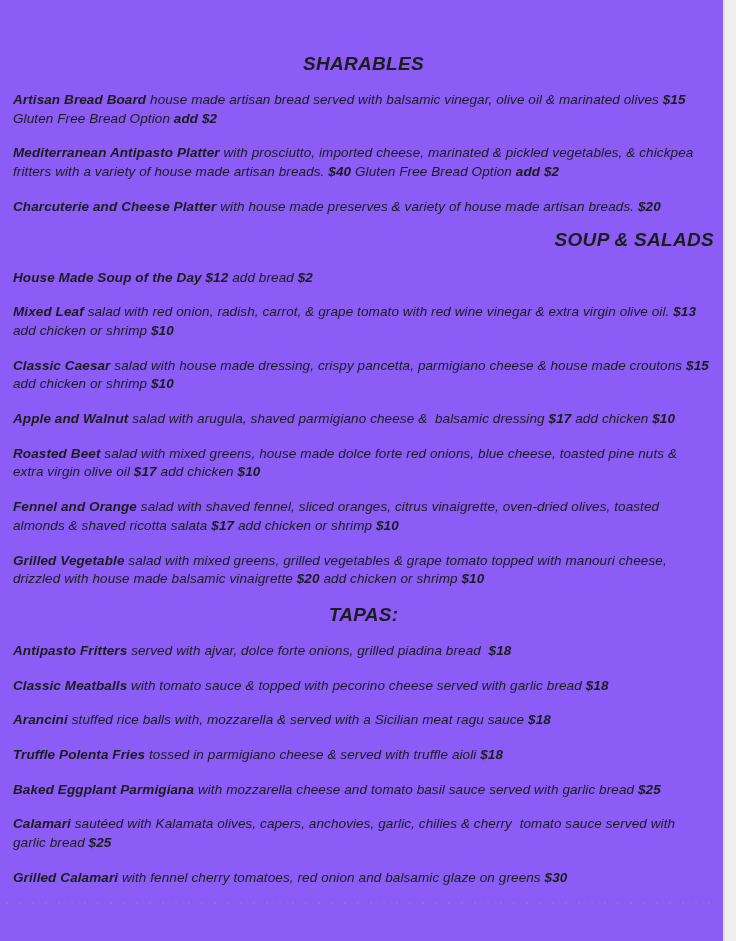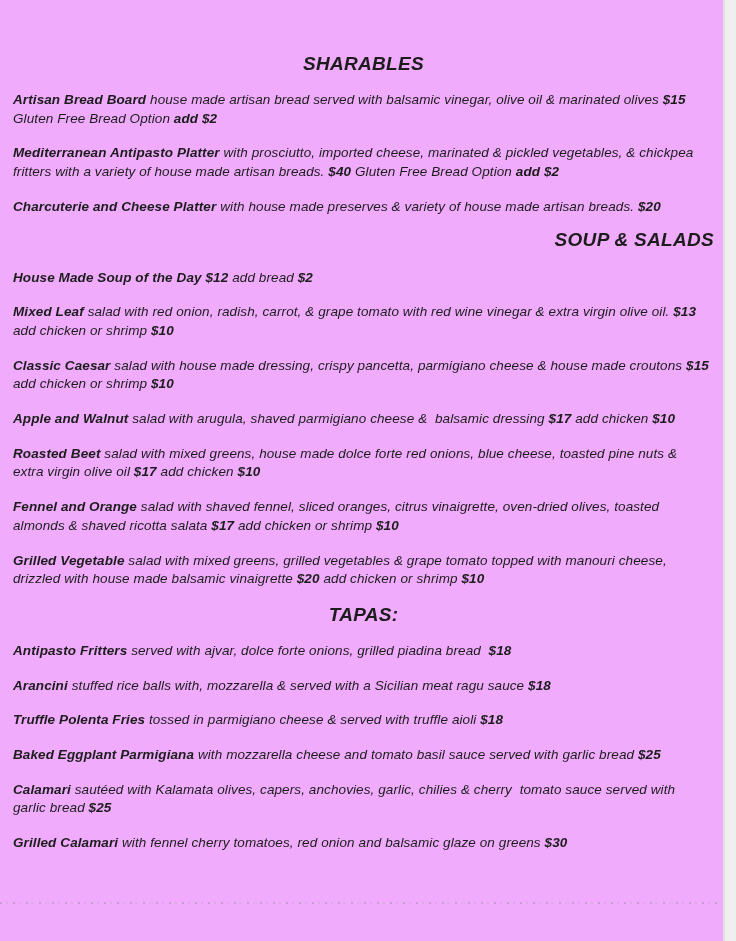--- a/index.html
+++ b/index.html
@@ -4,21 +4,21 @@
 <style>
   html, body { margin: 0; padding: 0; }
   body {
     width: 736px; height: 941px;
     background: #ffffff;
     font-family: "Liberation Sans", sans-serif;
   }
   .page {
     position: relative;
     width: 736px; height: 941px;
-    background: #f0abfc;
+    background: #8b5cf6;
     overflow: hidden;
   }
   .gutter {
     position: absolute;
     top: 0; right: 0;
     width: 13px; height: 941px;
     background: #efefef;
     border-left: 2px solid #dfdfdf;
     box-sizing: border-box;
   }
@@ -71,20 +71,21 @@
         <p class="menu-item" data-name="menu-item"><span class="b" data-name="item-name">Mixed Leaf</span><span data-name="item-description"> salad with red onion, radish, carrot, &amp; grape tomato with red wine vinegar &amp; extra virgin olive oil. </span><span class="b" data-name="item-price">$13</span><br><span data-name="item-description">add chicken or shrimp </span><span class="b" data-name="item-price">$10</span></p>
         <p class="menu-item" data-name="menu-item"><span class="b" data-name="item-name">Classic Caesar</span><span data-name="item-description"> salad with house made dressing, crispy pancetta, parmigiano cheese &amp; house made croutons </span><span class="b" data-name="item-price">$15</span><br><span data-name="item-description">add chicken or shrimp </span><span class="b" data-name="item-price">$10</span></p>
         <p class="menu-item" data-name="menu-item"><span class="b" data-name="item-name">Apple and Walnut</span><span data-name="item-description"> salad with arugula, shaved parmigiano cheese &amp;&nbsp; balsamic dressing </span><span class="b" data-name="item-price">$17</span><span data-name="item-description"> add chicken </span><span class="b" data-name="item-price">$10</span></p>
         <p class="menu-item" data-name="menu-item"><span class="b" data-name="item-name">Roasted Beet</span><span data-name="item-description"> salad with mixed greens, house made dolce forte red onions, blue cheese, toasted pine nuts &amp;</span><br><span data-name="item-description">extra virgin olive oil </span><span class="b" data-name="item-price">$17</span><span data-name="item-description"> add chicken </span><span class="b" data-name="item-price">$10</span></p>
         <p class="menu-item" data-name="menu-item"><span class="b" data-name="item-name">Fennel and Orange</span><span data-name="item-description"> salad with shaved fennel, sliced oranges, citrus vinaigrette, oven-dried olives, toasted</span><br><span data-name="item-description">almonds &amp; shaved ricotta salata </span><span class="b" data-name="item-price">$17</span><span data-name="item-description"> add chicken or shrimp </span><span class="b" data-name="item-price">$10</span></p>
         <p class="menu-item" data-name="menu-item"><span class="b" data-name="item-name">Grilled Vegetable</span><span data-name="item-description"> salad with mixed greens, grilled vegetables &amp; grape tomato topped with manouri cheese,</span><br><span data-name="item-description">drizzled with house made balsamic vinaigrette </span><span class="b" data-name="item-price">$20</span><span data-name="item-description"> add chicken or shrimp </span><span class="b" data-name="item-price">$10</span></p>
       </section>
       <section data-name="section-tapas">
         <h2 class="section-title" data-name="section-title-tapas">TAPAS:</h2>
         <p class="menu-item" data-name="menu-item"><span class="b" data-name="item-name">Antipasto Fritters</span><span data-name="item-description"> served with ajvar, dolce forte onions, grilled piadina bread &nbsp;</span><span class="b" data-name="item-price">$18</span></p>
+        <p class="menu-item" data-name="menu-item"><span class="b" data-name="item-name">Classic Meatballs</span><span data-name="item-description"> with tomato sauce &amp; topped with pecorino cheese served with garlic bread </span><span class="b" data-name="item-price">$18</span></p>
         <p class="menu-item" data-name="menu-item"><span class="b" data-name="item-name">Arancini</span><span data-name="item-description"> stuffed rice balls with, mozzarella &amp; served with a Sicilian meat ragu sauce </span><span class="b" data-name="item-price">$18</span></p>
         <p class="menu-item" data-name="menu-item"><span class="b" data-name="item-name">Truffle Polenta Fries</span><span data-name="item-description"> tossed in parmigiano cheese &amp; served with truffle aioli </span><span class="b" data-name="item-price">$18</span></p>
         <p class="menu-item" data-name="menu-item"><span class="b" data-name="item-name">Baked Eggplant Parmigiana</span><span data-name="item-description"> with mozzarella cheese and tomato basil sauce served with garlic bread </span><span class="b" data-name="item-price">$25</span></p>
         <p class="menu-item" data-name="menu-item"><span class="b" data-name="item-name">Calamari</span><span data-name="item-description"> sautéed with Kalamata olives, capers, anchovies, garlic, chilies &amp; cherry &nbsp;tomato sauce served with</span><br><span data-name="item-description">garlic bread </span><span class="b" data-name="item-price">$25</span></p>
         <p class="menu-item" data-name="menu-item"><span class="b" data-name="item-name">Grilled Calamari</span><span data-name="item-description"> with fennel cherry tomatoes, red onion and balsamic glaze on greens </span><span class="b" data-name="item-price">$30</span></p>
       </section>
     </div>
   <div class="artifact" data-name="scan-artifact-line"></div>
   <div class="gutter" data-name="page-right-gutter"></div>
 </div>

